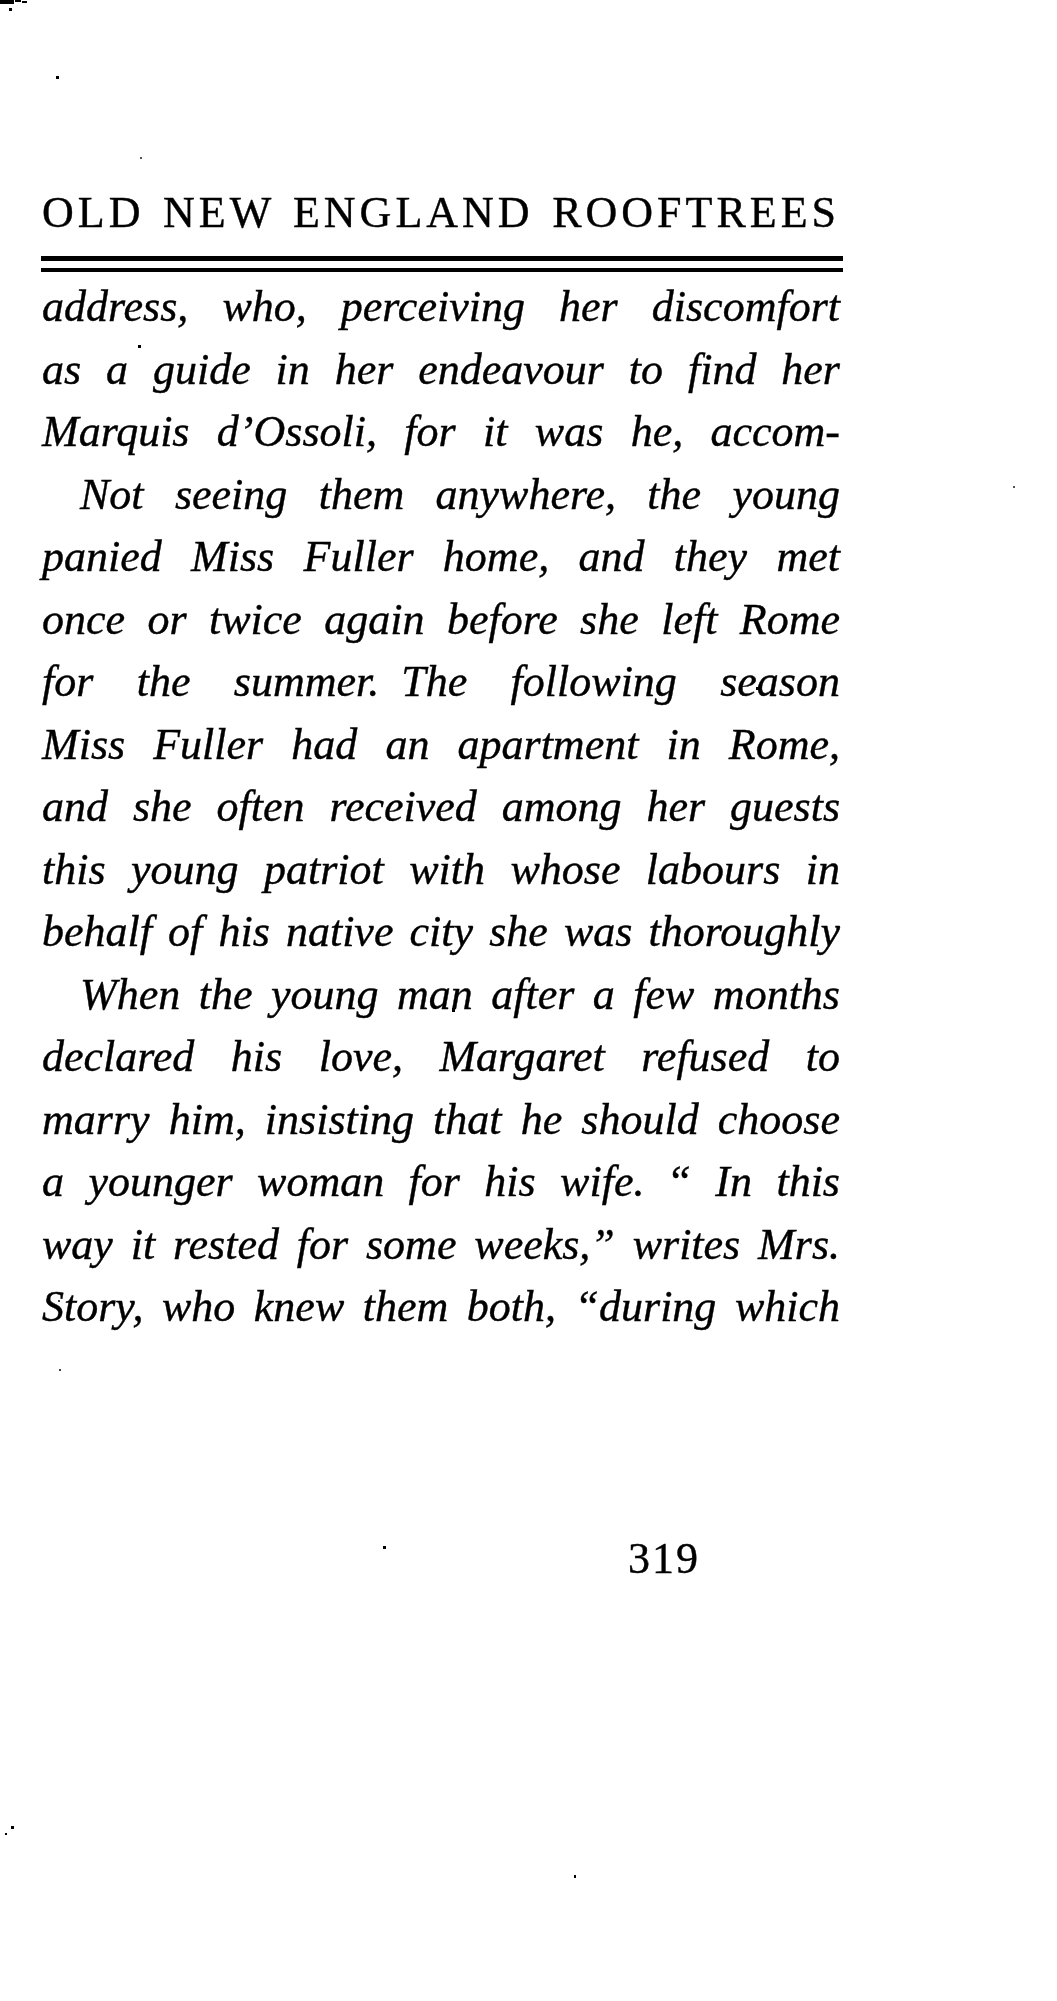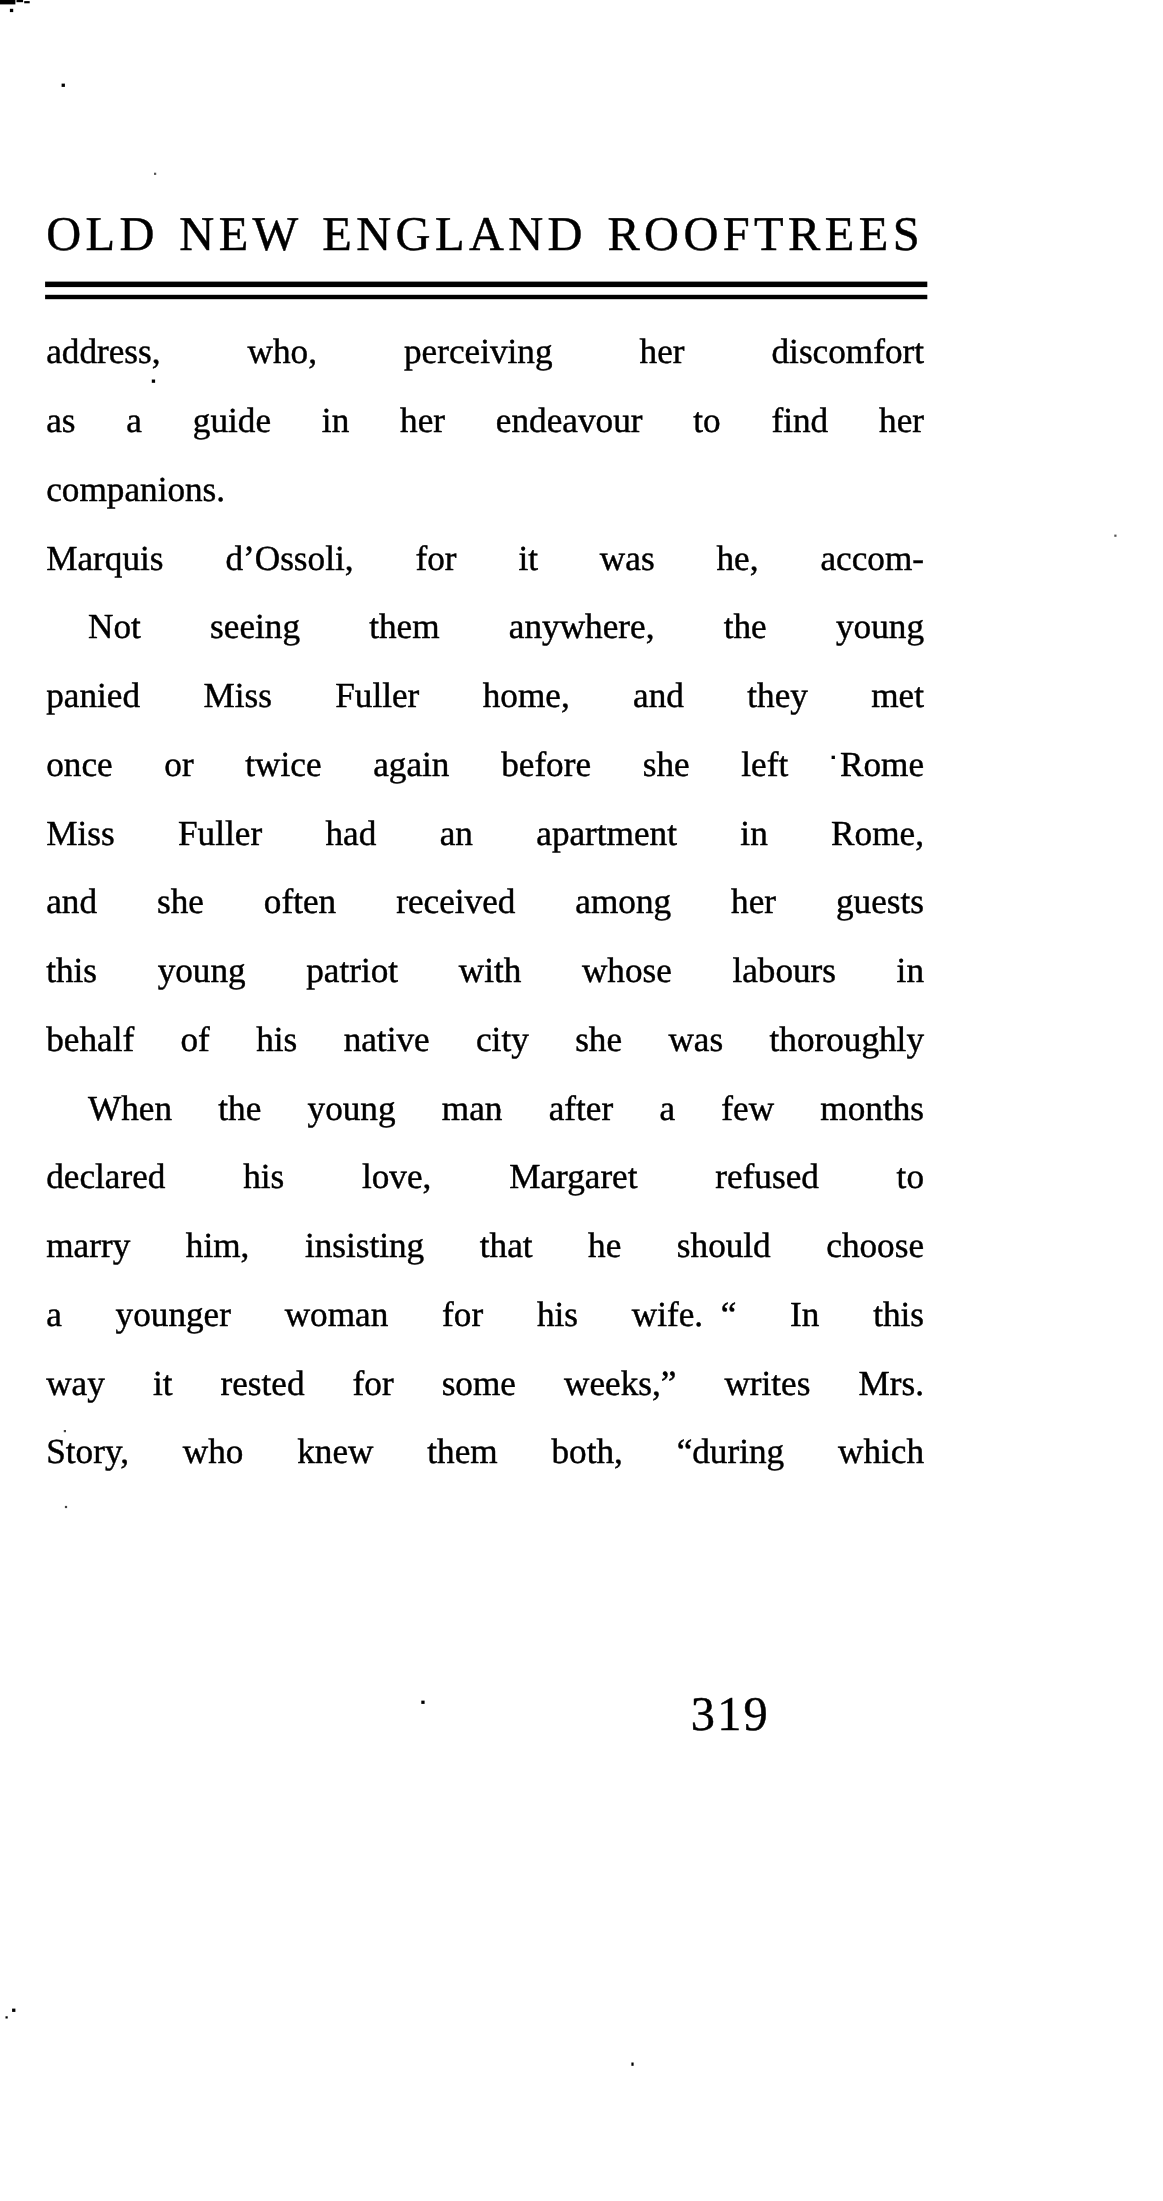--- a/index.html
+++ b/index.html
@@ -23,23 +23,24 @@
     text-align: justify;
     text-align-last: justify;
     -webkit-text-stroke: 0.4px #000;
   }
   .head-rule { position: absolute; left: 41px; width: 802px; background: #000; }
   .head-rule.top { top: 256px; height: 5px; }
   .head-rule.bottom { top: 268px; height: 4px; }
 
   .body-text {
     position: absolute;
-    left: 42px; top: 288px; width: 798px;
-    font-size: 32px;
+    left: 42px; top: 276px; width: 798px;
+    font-size: 44px;
     line-height: 62.5px;
+    font-style: italic;
     -webkit-text-stroke: 0.4px #000;
   }
   .line { text-align: justify; text-align-last: justify; }
   .line.last { text-align-last: left; }
   .line.indent { text-indent: 38px; }
 
   .page-number {
     position: absolute;
     left: 628px; top: 1528px;
     font-size: 44px; line-height: 62.5px;
@@ -72,25 +73,25 @@
 <div class="scan-page">
 
   <div class="running-head">OLD NEW ENGLAND ROOFTREES</div>
 
   <div class="head-rule top"></div>
   <div class="head-rule bottom"></div>
 
   <div class="body-text">
     <div class="line">address, who, perceiving her discomfort</div>
     <div class="line">as a guide in her endeavour to find her</div>
-    <div class="line last">companions.</div>
     <div class="line">Marquis d’Ossoli, for it was he, accom-</div>
     <div class="line indent">Not seeing them anywhere, the young</div>
     <div class="line">panied Miss Fuller home, and they met</div>
     <div class="line">once or twice again before she left Rome</div>
+    <div class="line">for the summer. The following season</div>
     <div class="line">Miss Fuller had an apartment in Rome,</div>
     <div class="line">and she often received among her guests</div>
     <div class="line">this young patriot with whose labours in</div>
     <div class="line">behalf of his native city she was thoroughly</div>
     <div class="line indent">When the young man after a few months</div>
     <div class="line">declared his love, Margaret refused to</div>
     <div class="line">marry him, insisting that he should choose</div>
     <div class="line">a younger woman for his wife. “ In this</div>
     <div class="line">way it rested for some weeks,” writes Mrs.</div>
     <div class="line">Story, who knew them both, “during which</div>

